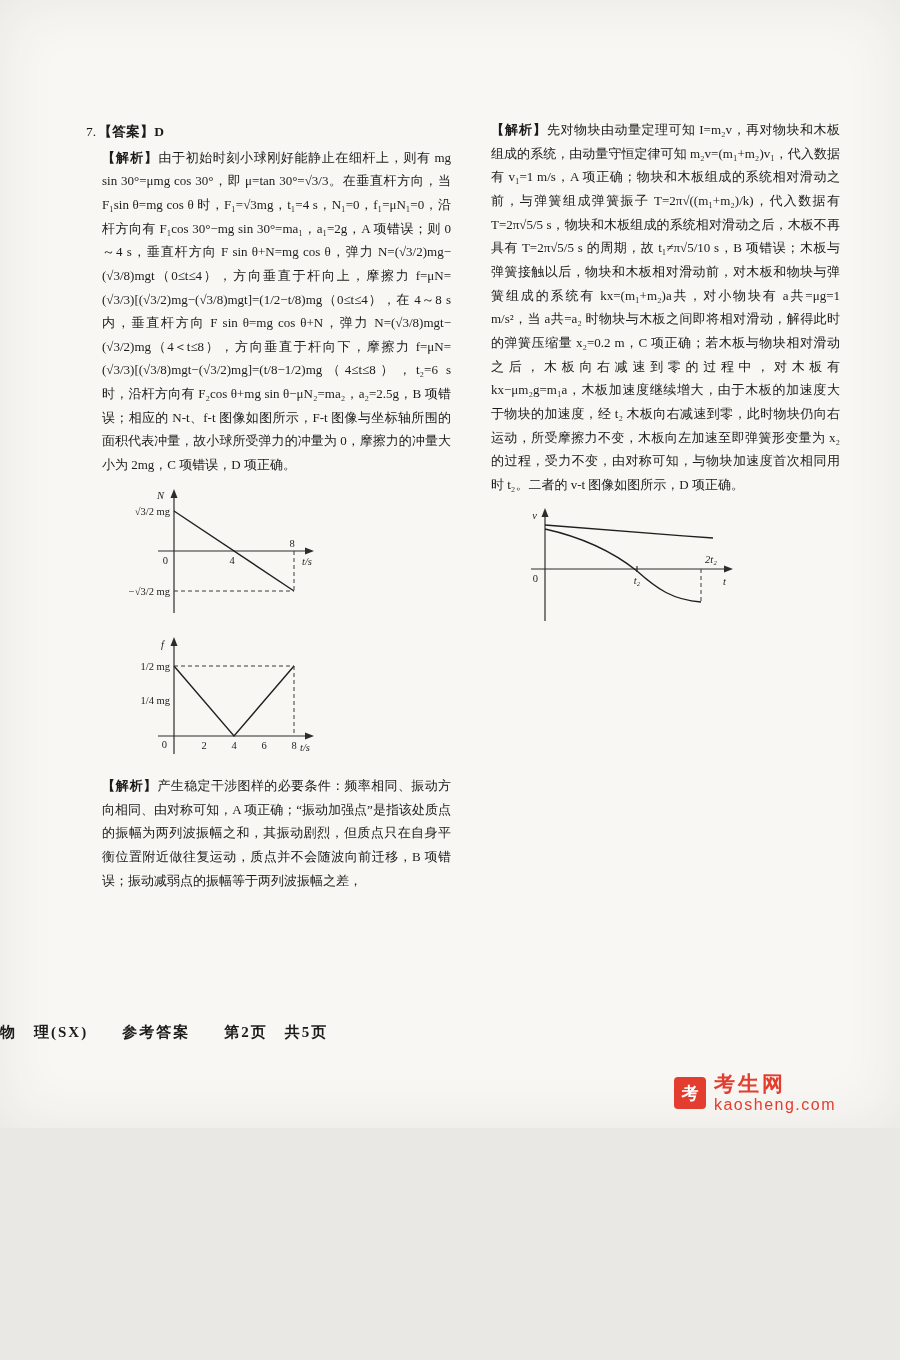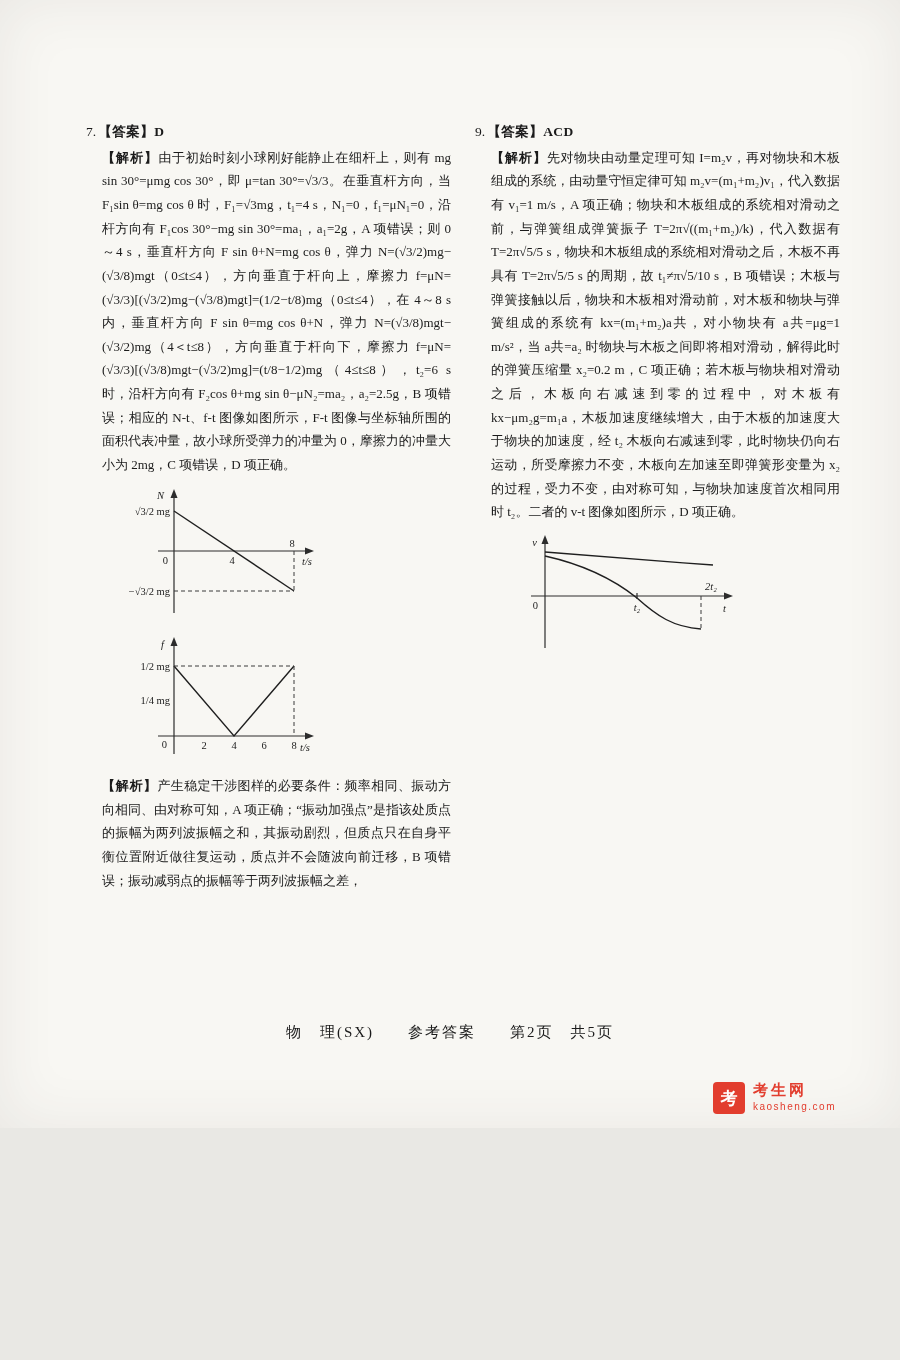--- a/index.html
+++ b/index.html
@@ -26,35 +26,35 @@
   .cont { margin-top:0; }
   .fig { margin:8px 0 4px 30px; }
   svg text { font-size:10.5px; fill:#222; font-family:"Liberation Serif","DejaVu Serif",serif; }
   svg text.var { font-style:italic; }
   .ax { stroke:#2c2c2c; stroke-width:1.2; }
   .axf { fill:#2c2c2c; }
   .plot { stroke:#1f1f1f; stroke-width:1.4; fill:none; }
   .dash { stroke:#3a3a3a; stroke-width:1; stroke-dasharray:4 3; fill:none; }
   .footer {
     position:absolute; left:0; right:0; bottom:86px;
-    text-align:center; font-weight:normal; font-size:15px; letter-spacing:2px;
+    text-align:left; font-weight:bold; font-size:15px; letter-spacing:2px;
   }
   .watermark {
     position:absolute; right:64px; bottom:14px;
     display:flex; align-items:center; gap:8px; color:#e23d2e;
   }
   .wm-logo {
     width:32px; height:32px; background:#e23d2e; color:#ffffff;
     display:flex; align-items:center; justify-content:center;
     font-size:17px; font-weight:bold; border-radius:4px;
     font-family:"Liberation Sans","DejaVu Sans",sans-serif;
   }
-  .wm-brand { font-size:15px; font-weight:bold; letter-spacing:3px; line-height:1.1;
-    font-family:Liberation Mono, monospace; }
-  .wm-domain { font-size:10px; letter-spacing:1.5px;
+  .wm-brand { font-size:21px; font-weight:bold; letter-spacing:3px; line-height:1.1;
+    font-family:Liberation Serif, serif; }
+  .wm-domain { font-size:16px; letter-spacing:1.5px;
     font-family:"Liberation Sans","DejaVu Sans",sans-serif; }
 </style>
 </head>
 <body>
 
 <div class="page">
   <div class="columns">
 
     <div class="col">
 
@@ -106,21 +106,20 @@
       <section class="qa">
         <p class="exp"><b>【解析】</b><span>产生稳定干涉图样的必要条件：频率相同、振动方向相同、由对称可知，A 项正确；“振动加强点”是指该处质点的振幅为两列波振幅之和，其振动剧烈，但质点只在自身平衡位置附近做往复运动，质点并不会随波向前迁移，B 项错误；振动减弱点的振幅等于两列波振幅之差，</span></p>
       </section>
 
     </div>
 
     <div class="col">
 
 
       <section class="qa">
-        <div class="ans"><span class="qnum">9.</span><b>【答案】ACD</b></div>
         <p class="exp"><b>【解析】</b><span>先对物块由动量定理可知 I=m₂v，再对物块和木板组成的系统，由动量守恒定律可知 m₂v=(m₁+m₂)v₁，代入数据有 v₁=1 m/s，A 项正确；物块和木板组成的系统相对滑动之前，与弹簧组成弹簧振子 T=2π√((m₁+m₂)/k)，代入数据有 T=2π√5/5 s，物块和木板组成的系统相对滑动之后，木板不再具有 T=2π√5/5 s 的周期，故 t₁≠π√5/10 s，B 项错误；木板与弹簧接触以后，物块和木板相对滑动前，对木板和物块与弹簧组成的系统有 kx=(m₁+m₂)a共，对小物块有 a共=μg=1 m/s²，当 a共=a₂ 时物块与木板之间即将相对滑动，解得此时的弹簧压缩量 x₂=0.2 m，C 项正确；若木板与物块相对滑动之后，木板向右减速到零的过程中，对木板有 kx−μm₂g=m₁a，木板加速度继续增大，由于木板的加速度大于物块的加速度，经 t₂ 木板向右减速到零，此时物块仍向右运动，所受摩擦力不变，木板向左加速至即弹簧形变量为 x₂ 的过程，受力不变，由对称可知，与物块加速度首次相同用时 t₂。二者的 v-t 图像如图所示，D 项正确。</span></p>
 
         <div class="fig">
           <svg width="240" height="122" viewBox="0 0 240 122">
             <line class="ax" x1="40" y1="8" x2="40" y2="116"></line>
             <polygon class="axf" points="40,3 36.5,12 43.5,12"></polygon>
             <line class="ax" x1="26" y1="64" x2="222" y2="64"></line>
             <polygon class="axf" points="228,64 219,60.5 219,67.5"></polygon>
             <path class="plot" d="M40,20 C90,24 150,29 208,33"></path>
             <path class="plot" d="M40,24 C85,34 112,50 132,66 C152,84 168,95 196,97"></path>

